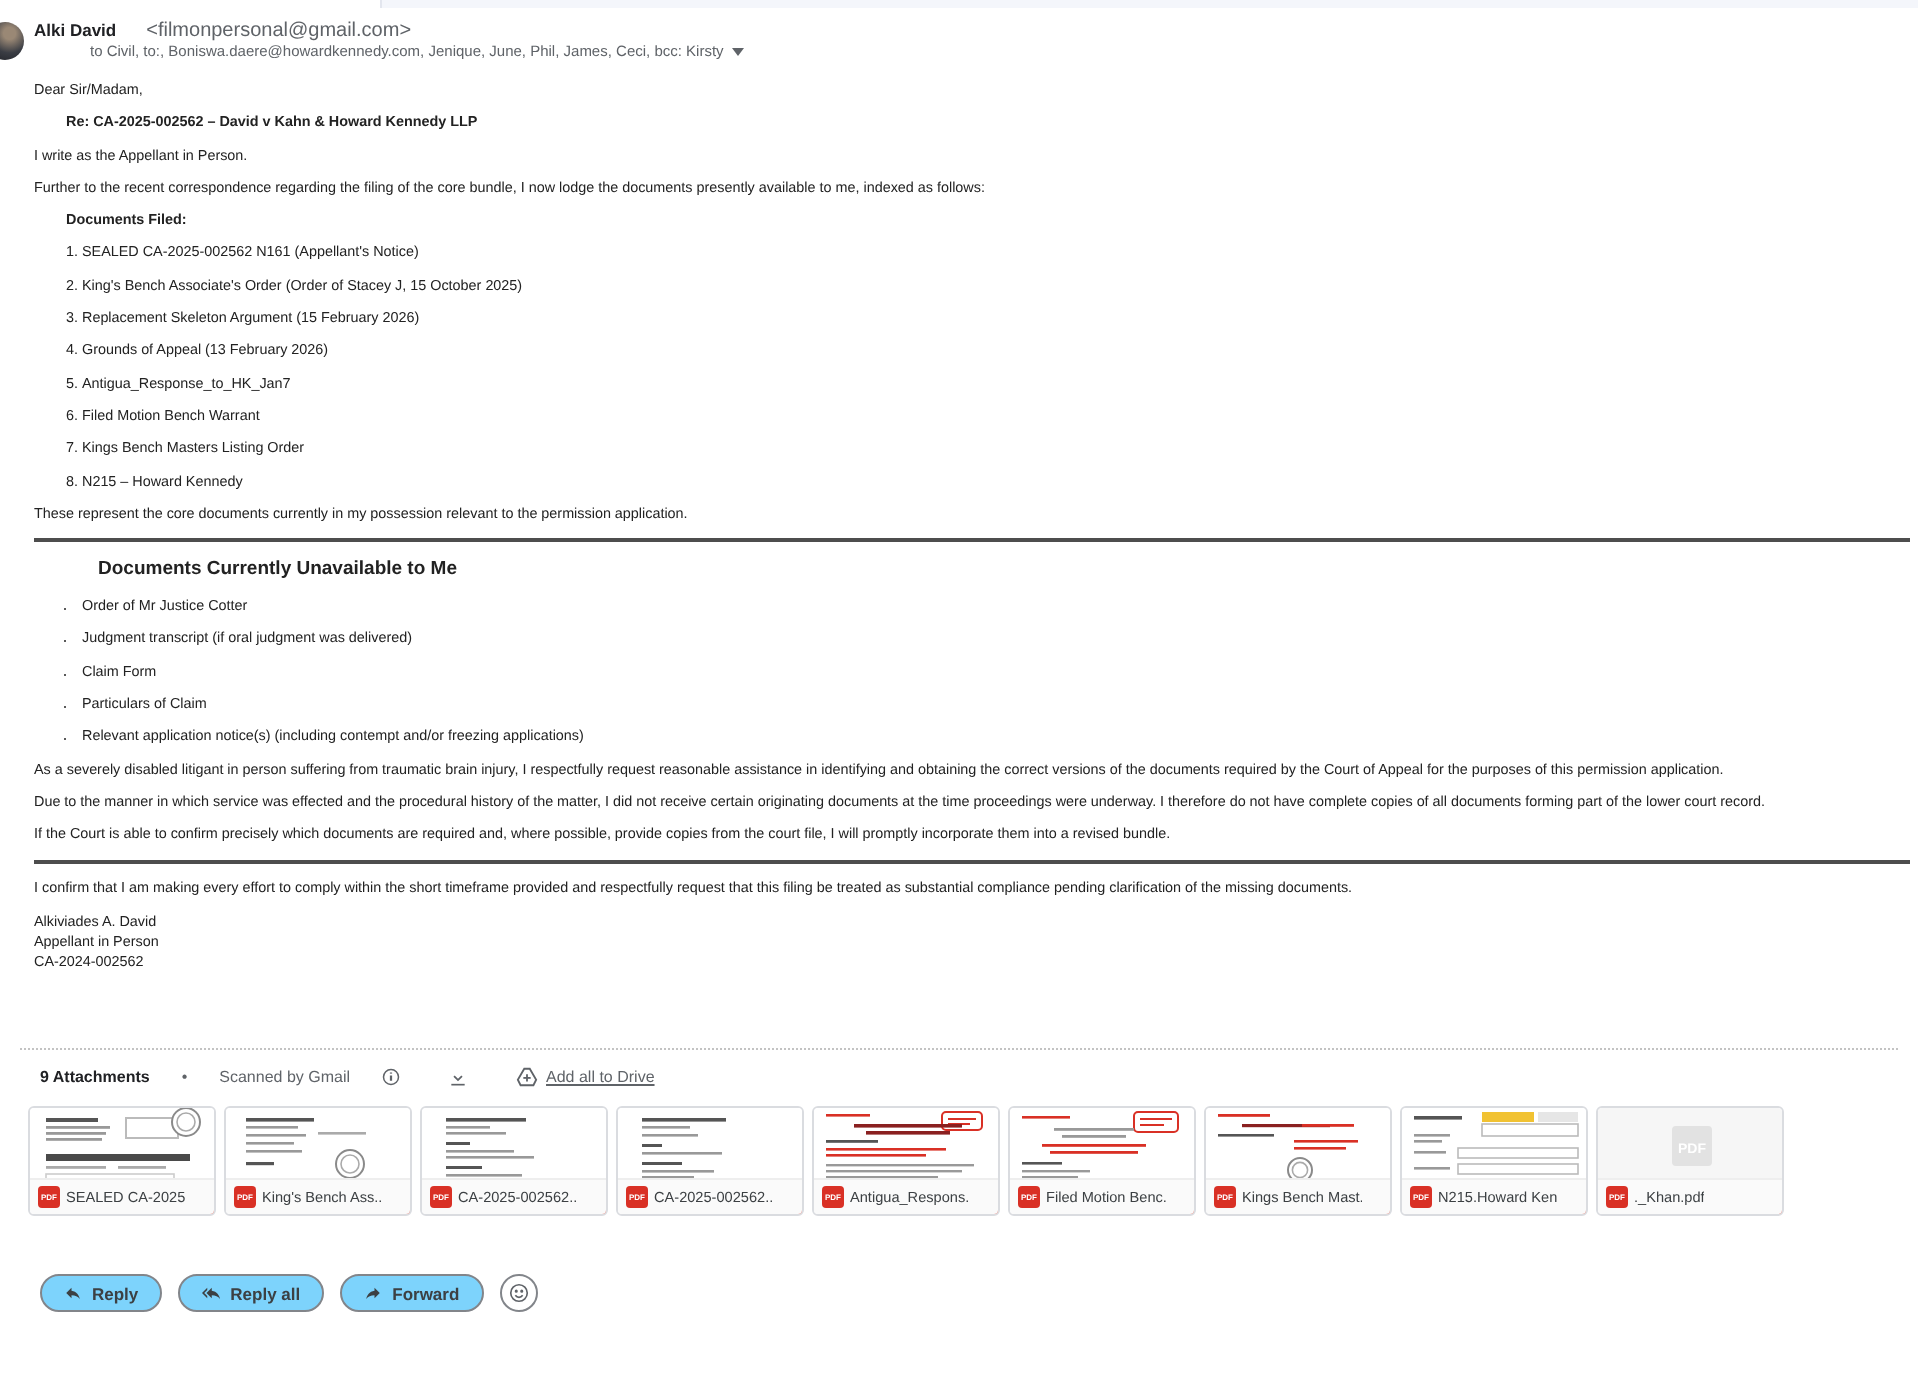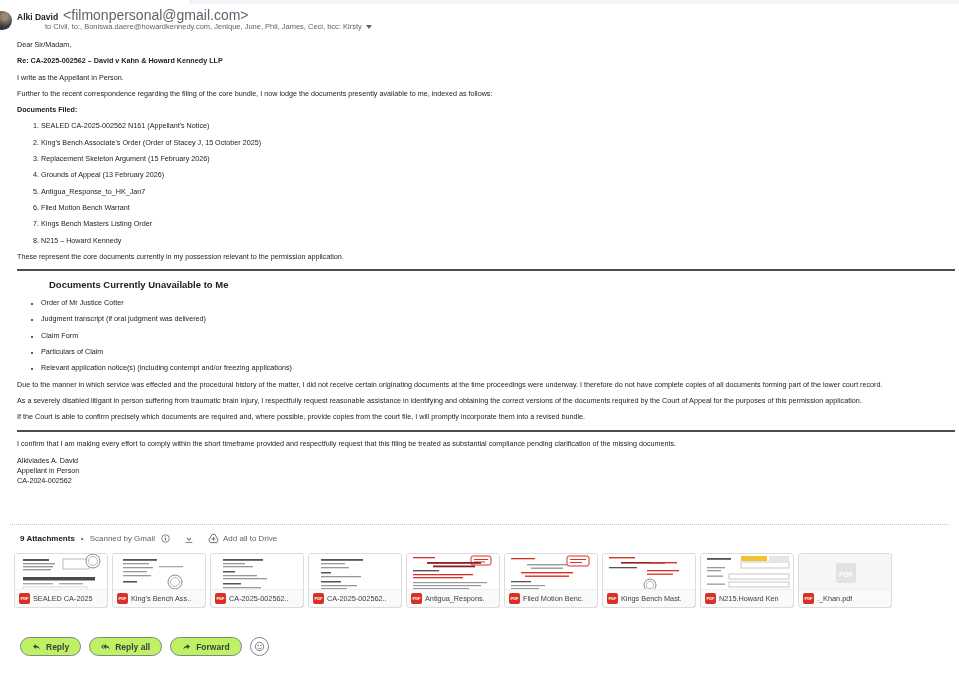--- a/index.html
+++ b/index.html
@@ -8,57 +8,57 @@
   .page { position: relative; width: 959px; height: 700px; background: #fff; overflow: hidden; }
 
   .top-strip { position: absolute; left: 190px; right: 0; top: 0; height: 4px; background: #f4f6fb; border-left: 1px solid #e3e6ee; }
 
   
   .avatar { position: absolute; left: -7px; top: 11px; width: 19px; height: 19px; border-radius: 50%;
             background: radial-gradient(circle at 62% 30%, #9a8875 0 3px, #3a3d44 55%, #1c1e23 100%); }
   .hdr { position: absolute; left: 17px; top: 10px; right: 10px; }
   .hdr-line1 { font-size: 8.5px; line-height: 10px; white-space: nowrap; }
   .sender-name { font-weight: bold; color: #202124; }
-  .sender-email { color: #5f6368; font-size: 14px; margin-left: 5px; text-align: right; }
+  .sender-email { color: #5f6368; font-size: 10px; margin-left: 15px; text-align: right; }
   .hdr-line2 { font-size: 7.5px; color: #5f6368; line-height: 10px; white-space: nowrap; display: flex; align-items: center; gap: 4px; padding-left: 28px; }
   .chev { display: inline-block; width: 0; height: 0; border-left: 3.5px solid transparent; border-right: 3.5px solid transparent; border-top: 4px solid #5f6368; cursor: pointer; }
 
   
   .email-body { position: absolute; left: 17px; top: 41px; right: 4px; font-size: 7.2px; color: #222; }
   .email-body p { margin: 0 0 7.5px 0; line-height: 8.8px; white-space: nowrap; overflow: hidden; }
-  .email-body .b { font-weight: bold; }
+  .email-body .b { font-weight: bold; margin-left: 16px; }
   .email-body ol, .email-body ul { margin: 0 0 0 0; padding-left: 24px; }
   .email-body li { margin-bottom: 7.5px; line-height: 8.8px; white-space: nowrap; font-size: 7.2px; }
   .email-body ul li::marker { font-size: 6px; }
   .sec-head { font-size: 9.5px; font-weight: bold; margin: 0 0 9px 0; line-height: 11px; padding-left: 32px; }
   hr.rule { border: none; border-top: 2px solid #4d4d4d; margin: 4px 0 8px 0; width: 100%; }
   .sig { font-size: 7.2px; line-height: 10.2px; white-space: nowrap; }
 
   
   .dotted-div { position: absolute; left: 10px; right: 10px; top: 524px; border-top: 1px dotted #c3c3c3; }
-  .att-hdr { position: absolute; left: 20px; top: 533px; display: flex; align-items: center; gap: 6px; font-size: 8px; color: #5f6368; }
+  .att-hdr { position: absolute; left: 20px; top: 533px; display: flex; align-items: center; gap: 16px; font-size: 8px; color: #5f6368; }
   .att-count { font-weight: bold; color: #202124; }
   .att-dot { color: #5f6368; }
   .icon-btn { display: inline-flex; align-items: center; justify-content: center; cursor: pointer; color: #5f6368; }
   .icon-btn svg { display: block; }
-  .add-drive { display: inline-flex; align-items: center; gap: 4px; cursor: pointer; color: #5f6368; }
+  .add-drive { display: inline-flex; align-items: center; gap: 4px; cursor: pointer; color: #5f6368; text-decoration: underline; }
 
   .att-row { position: absolute; left: 14px; top: 553px; display: flex; gap: 4px; }
   .att-card { position: relative; width: 94px; height: 55px; border: 1px solid #dadce0; border-radius: 3px; background: #fff; overflow: hidden; cursor: pointer; }
   .att-prev { position: relative; width: 100%; height: 37px; background: #fff; overflow: hidden; }
   .att-prev svg { display: block; }
   .att-bar { position: absolute; left: 0; right: 0; bottom: 0; height: 18px; background: #fafafa; border-top: 1px solid #eeeeee; display: flex; align-items: center; padding: 0 4px; gap: 3px; }
   .pdf-chip { flex: 0 0 auto; width: 11px; height: 11px; border-radius: 2px; background: #d93025; color: #fff; font-size: 4px; font-weight: bold; display: flex; align-items: center; justify-content: center; letter-spacing: 0; }
   .att-name { font-size: 7.3px; color: #3c4043; white-space: nowrap; overflow: hidden; max-width: 60px; }
   .fold-back { position: absolute; right: 0; bottom: 0; width: 0; height: 0; border-left: 18px solid transparent; border-bottom: 18px solid #c9c9c9; }
   .fold { position: absolute; right: 0; bottom: 0; width: 0; height: 0; border-left: 13px solid transparent; border-bottom: 13px solid #e94335; }
 
   
   .actions { position: absolute; left: 20px; top: 637px; display: flex; align-items: center; gap: 8px; }
-  .pill { display: inline-flex; align-items: center; gap: 5px; height: 19px; padding: 0 11px; border: 1px solid #82858a; border-radius: 10px; background: #bef264; font-size: 8.5px; font-weight: bold; color: #3c4043; cursor: pointer; text-align: right; }
+  .pill { display: inline-flex; align-items: center; gap: 5px; height: 19px; padding: 0 11px; border: 1px solid #82858a; border-radius: 10px; background: #7dd3fc; font-size: 8.5px; font-weight: bold; color: #3c4043; cursor: pointer; text-align: right; }
   .pill svg { display: block; }
   .emoji-btn { width: 19px; height: 19px; border: 1px solid #82858a; border-radius: 50%; background: #fff; display: flex; align-items: center; justify-content: center; cursor: pointer; }
 </style>
 </head>
 <body>
 
 <div class="page">
   <div class="top-strip"></div>
 
   <div class="avatar"></div>
@@ -91,22 +91,22 @@
     <p>These represent the core documents currently in my possession relevant to the permission application.</p>
     <hr class="rule">
     <div class="sec-head">Documents Currently Unavailable to Me</div>
     <ul>
       <li>Order of Mr Justice Cotter</li>
       <li>Judgment transcript (if oral judgment was delivered)</li>
       <li>Claim Form</li>
       <li>Particulars of Claim</li>
       <li>Relevant application notice(s) (including contempt and/or freezing applications)</li>
     </ul>
+    <p>As a severely disabled litigant in person suffering from traumatic brain injury, I respectfully request reasonable assistance in identifying and obtaining the correct versions of the documents required by the Court of Appeal for the purposes of this permission application.</p>
     <p>Due to the manner in which service was effected and the procedural history of the matter, I did not receive certain originating documents at the time proceedings were underway. I therefore do not have complete copies of all documents forming part of the lower court record.</p>
-    <p>As a severely disabled litigant in person suffering from traumatic brain injury, I respectfully request reasonable assistance in identifying and obtaining the correct versions of the documents required by the Court of Appeal for the purposes of this permission application.</p>
     <p>If the Court is able to confirm precisely which documents are required and, where possible, provide copies from the court file, I will promptly incorporate them into a revised bundle.</p>
     <hr class="rule">
     <p>I confirm that I am making every effort to comply within the short timeframe provided and respectfully request that this filing be treated as substantial compliance pending clarification of the missing documents.</p>
     <div class="sig">
       <div>Alkiviades A. David</div>
       <div>Appellant in Person</div>
       <div>CA-2024-002562</div>
     </div>
   </div>
 

